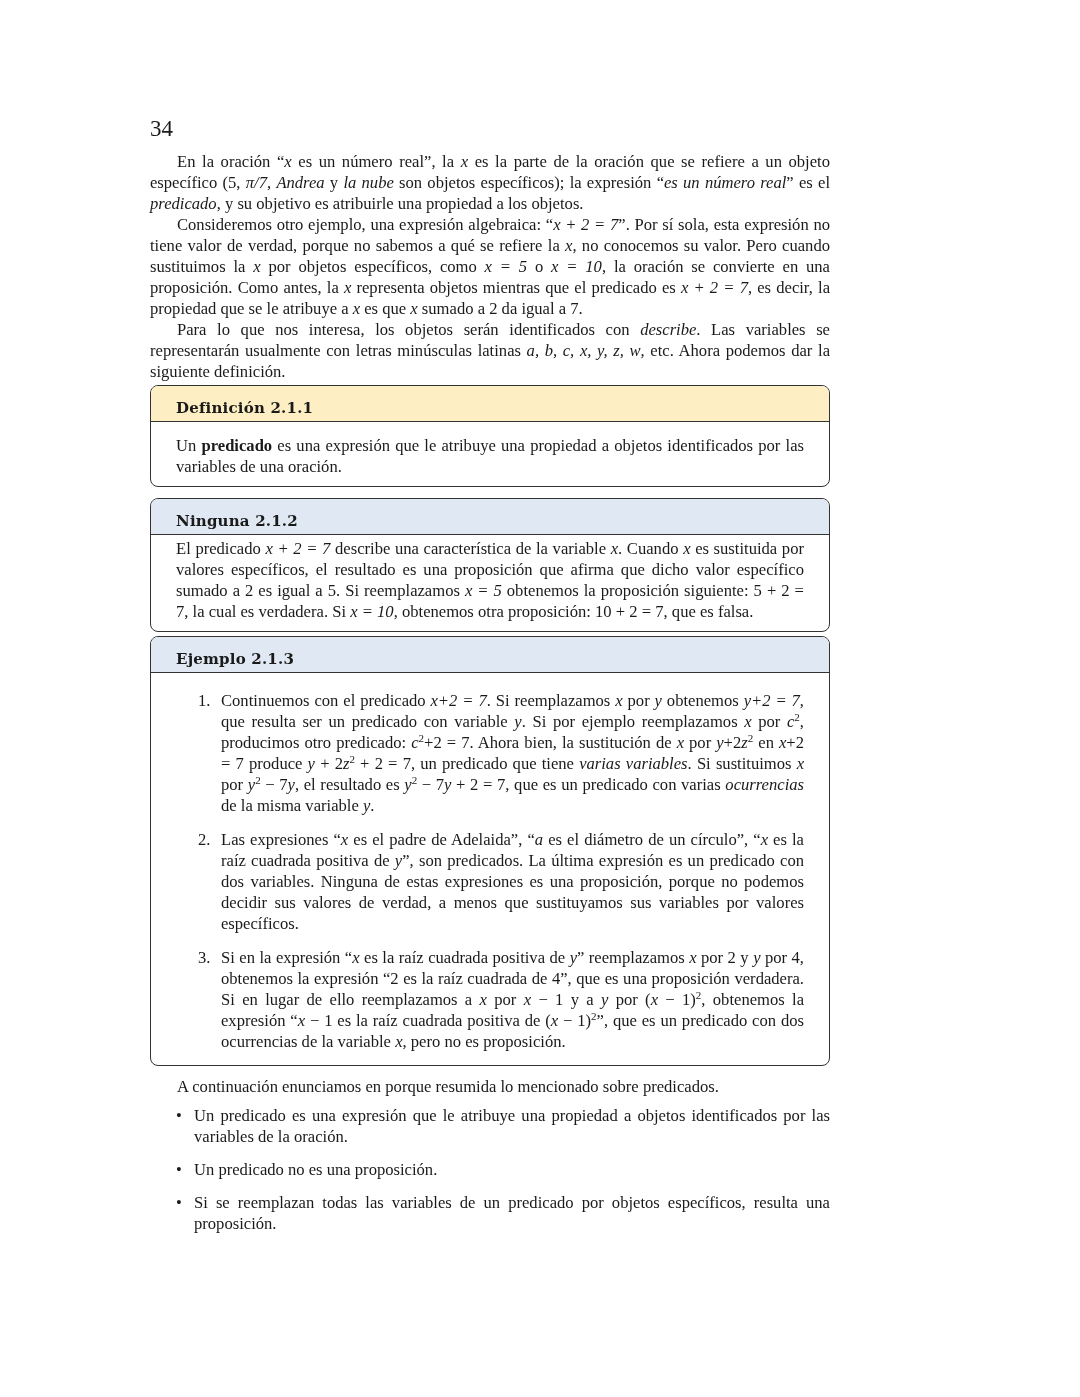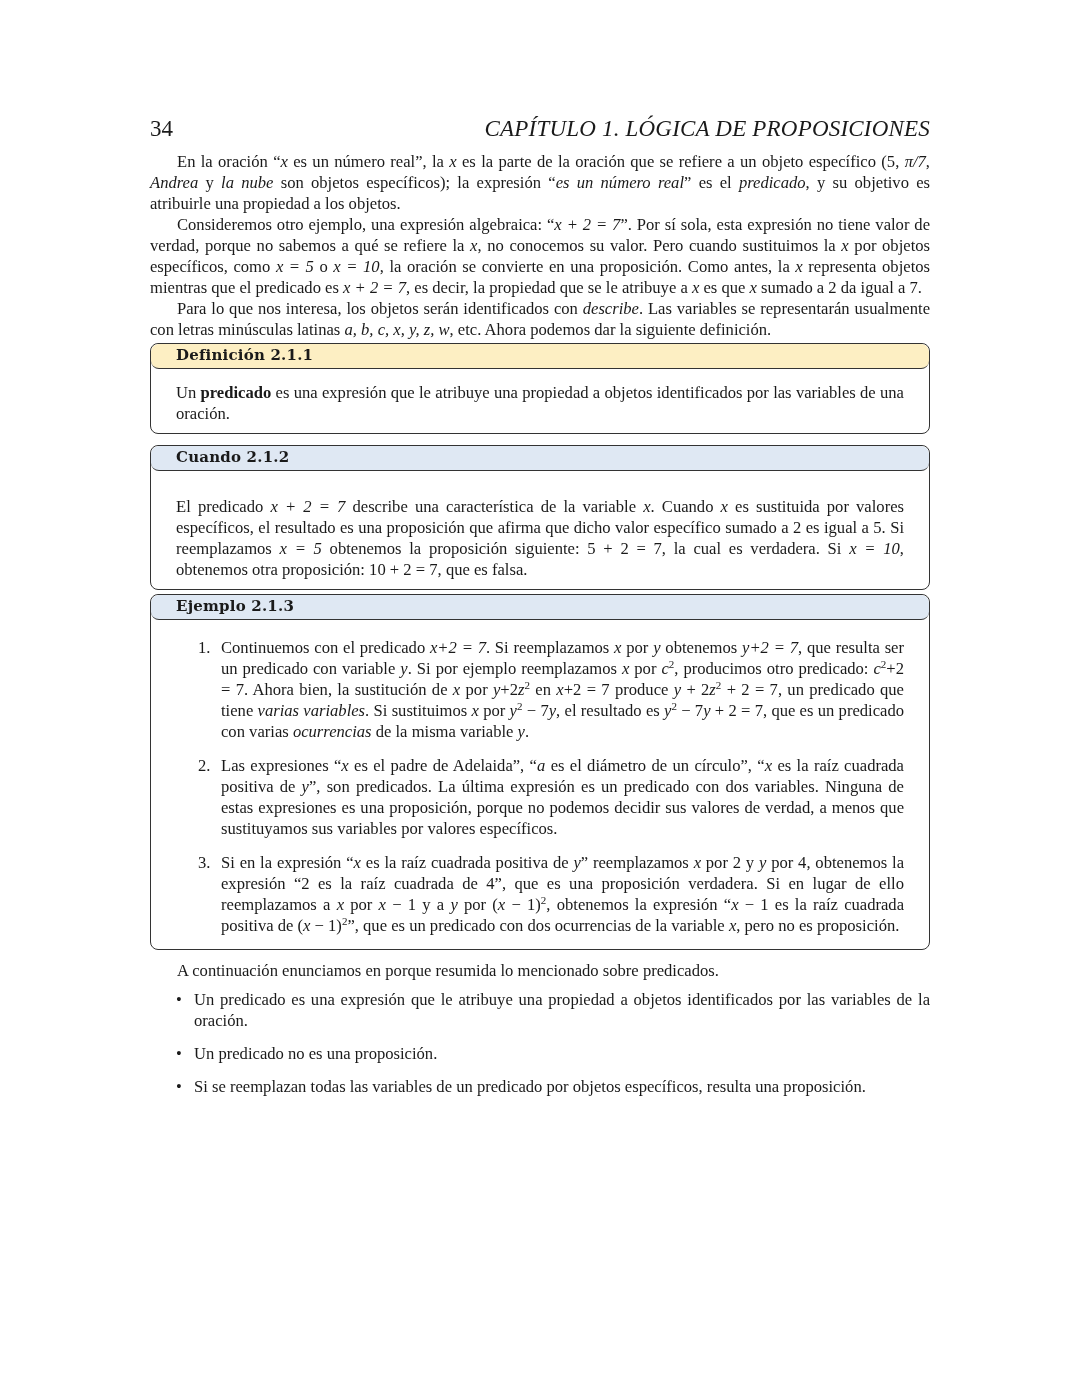--- a/index.html
+++ b/index.html
@@ -2,65 +2,64 @@
 <html><head>
 <meta charset="utf-8">
 <style>
   html, body { margin: 0; padding: 0; background: #ffffff; }
   body { width: 1080px; height: 1397px; position: relative; overflow: hidden;
          font-family: "Liberation Serif", "DejaVu Serif", serif; color: #1a1a1a; }
   .page { position: absolute; left: 150px; top: 0; width: 780px; }
   .header { position: absolute; top: 116px; left: 0; width: 780px; height: 22px; font-size: 23px; }
   .header .pnum { position: absolute; left: 0; top: 0; }
   .header .chap { position: absolute; right: 0; top: 0; font-style: italic; letter-spacing: 0.2px; }
-  .body { position: absolute; top: 151px; left: 0; width: 780px; font-size: 16.6px; line-height: 21px; }
+  .body { position: absolute; top: 151px; left: 0; width: 680px; font-size: 16.6px; line-height: 21px; }
   p { margin: 0; text-align: justify; }
   p.ind { text-indent: 27px; }
   .m { font-style: italic; }
   .it { font-style: italic; }
   sup { font-size: 11px; line-height: 0; vertical-align: 6px; }
   .box { border: 1.6px solid #333; border-radius: 8px 8px 8px 8px; overflow: hidden; margin: 0; background: #fff; }
-  .box .bh { padding: 1px 0 2px 25px; border-bottom: 1.6px solid #333; font-weight: bold; font-size: 16.8px; height: 21px; line-height: 21px; border-radius: 8px; }
+  .box .bh { padding: 12px 0 2px 25px; border-bottom: 1.6px solid #333; font-weight: bold; font-size: 16.8px; height: 21px; line-height: 21px; }
   .box.def .bh { background: #fdefc3; font-family: "DejaVu Serif", serif; font-size: 15px; letter-spacing: 0.2px; }
   .box.ex .bh { background: #dfe8f3; font-family: "DejaVu Serif", serif; font-size: 15px; letter-spacing: 0.2px; }
   .box .bb { padding: 12px 25px 10px 25px; }
   .box .bb b { font-weight: bold; }
   ol.items { margin: 0; padding: 0 0 0 45px; list-style: none; }
   ol.items li { position: relative; margin: 0 0 13px 0; text-align: justify; }
   ol.items li .num { position: absolute; left: -23px; top: 0; }
   ul.bul { margin: 8px 0 0 0; padding: 0 0 0 44px; list-style: none; }
   ul.bul li { position: relative; margin: 0 0 12px 0; text-align: justify; }
   ul.bul li .dot { position: absolute; left: -18px; top: 0; }
 </style>
 </head>
 <body>
 
 <div class="page">
   <div class="header">
     <span class="pnum">34</span>
-    <span class="chap">CAPÍTULO 1.  LÓGICA DE PROPOSICIONES</span>
   </div>
 
   <div class="body">
     <p class="ind"><span>En la oración “</span><span class="m">x</span><span> es un número real”, la </span><span class="m">x</span><span> es la parte de la oración que se refiere a un objeto específico (5, </span><span class="m">π/7</span><span>, </span><span class="it">Andrea</span><span> y </span><span class="it">la nube</span><span> son objetos específicos); la expresión “</span><span class="it">es un número real</span><span>” es el </span><span class="it">predicado</span><span>, y su objetivo es atribuirle una propiedad a los objetos.</span></p>
 
     <p class="ind"><span>Consideremos otro ejemplo, una expresión algebraica: “</span><span class="m">x + 2 = 7</span><span>”. Por sí sola, esta expresión no tiene valor de verdad, porque no sabemos a qué se refiere la </span><span class="m">x</span><span>, no conocemos su valor. Pero cuando sustituimos la </span><span class="m">x</span><span> por objetos específicos, como </span><span class="m">x = 5</span><span> o </span><span class="m">x = 10</span><span>, la oración se convierte en una proposición. Como antes, la </span><span class="m">x</span><span> representa objetos mientras que el predicado es </span><span class="m">x + 2 = 7</span><span>, es decir, la propiedad que se le atribuye a </span><span class="m">x</span><span> es que </span><span class="m">x</span><span> sumado a 2 da igual a 7.</span></p>
 
     <p class="ind"><span>Para lo que nos interesa, los objetos serán identificados con </span><span class="it">describe</span><span>. Las variables se representarán usualmente con letras minúsculas latinas </span><span class="m">a, b, c, x, y, z, w</span><span>, etc. Ahora podemos dar la siguiente definición.</span></p>
 
     <div class="box def" style="margin-top:3px;">
       <div class="bh">Definición 2.1.1</div>
       <div class="bb" style="padding-top:13px;padding-bottom:9px;">
         <p><span>Un </span><b>predicado</b><span> es una expresión que le atribuye una propiedad a objetos identificados por las variables de una oración.</span></p>
       </div>
     </div>
 
     <div class="box ex" style="margin-top:11px;">
-      <div class="bh">Cuando 2.1.2</div>
-      <div class="bb" style="padding-top:25px;padding-bottom:9px;">
+      <div class="bh">Ninguna 2.1.2</div>
+      <div class="bb" style="padding-top:3px;padding-bottom:9px;">
         <p><span>El predicado </span><span class="m">x + 2 = 7</span><span> describe una característica de la variable </span><span class="m">x</span><span>. Cuando </span><span class="m">x</span><span> es sustituida por valores específicos, el resultado es una proposición que afirma que dicho valor específico sumado a 2 es igual a 5. Si reemplazamos </span><span class="m">x = 5</span><span> obtenemos la proposición siguiente: 5 + 2 = 7, la cual es verdadera. Si </span><span class="m">x = 10</span><span>, obtenemos otra proposición: 10 + 2 = 7, que es falsa.</span></p>
       </div>
     </div>
 
 
     <div class="box ex" style="margin-top:4px;">
       <div class="bh">Ejemplo 2.1.3</div>
       <div class="bb" style="padding-top:17px;padding-bottom:0;">
         <ol class="items">
           <li><span class="num">1.</span><span>Continuemos con el predicado </span><span class="m">x+2 = 7</span><span>. Si reemplazamos </span><span class="m">x</span><span> por </span><span class="m">y</span><span> obtenemos </span><span class="m">y+2 = 7</span><span>, que resulta ser un predicado con variable </span><span class="m">y</span><span>. Si por ejemplo reemplazamos </span><span class="m">x</span><span> por </span><span class="m">c</span><sup>2</sup><span>, producimos otro predicado: </span><span class="m">c</span><sup>2</sup><span>+2 = 7. Ahora bien, la sustitución de </span><span class="m">x</span><span> por </span><span class="m">y</span><span>+2</span><span class="m">z</span><sup>2</sup><span> en </span><span class="m">x</span><span>+2 = 7 produce </span><span class="m">y</span><span> + 2</span><span class="m">z</span><sup>2</sup><span> + 2 = 7, un predicado que tiene </span><span class="it">varias variables</span><span>. Si sustituimos </span><span class="m">x</span><span> por </span><span class="m">y</span><sup>2</sup><span> − 7</span><span class="m">y</span><span>, el resultado es </span><span class="m">y</span><sup>2</sup><span> − 7</span><span class="m">y</span><span> + 2 = 7, que es un predicado con varias </span><span class="it">ocurrencias</span><span> de la misma variable </span><span class="m">y</span><span>.</span></li>

